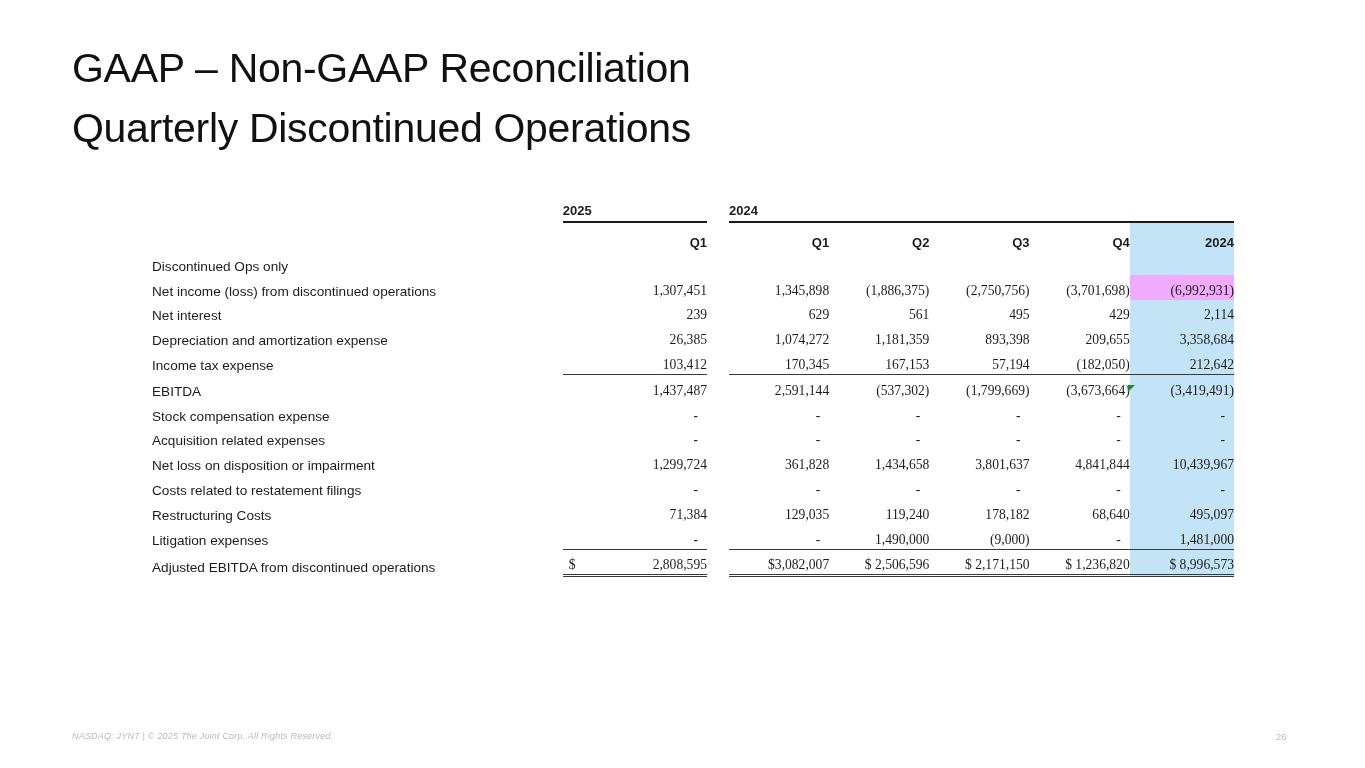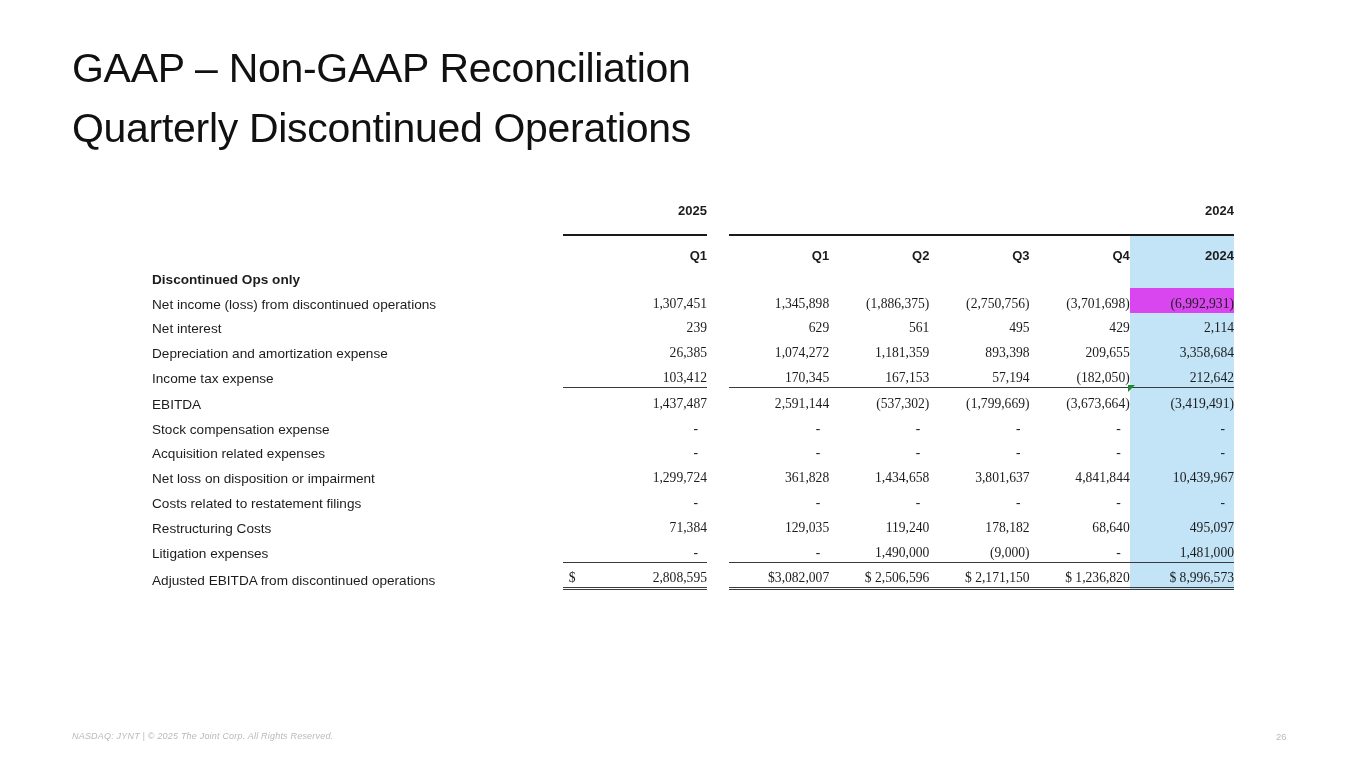--- a/index.html
+++ b/index.html
@@ -55,24 +55,24 @@
   
   col.c-label { width: 410px; }
   col.c-2025  { width: 144px; }
   col.c-sp    { width: 22px; }
   col.c-q     { width: 100px; }
   col.c-tot   { width: 104px; }
 
   
   tr.hdr-year td {
     height: 22px;
-    text-align: right;
+    text-align: left;
     font-weight: bold;
     font-size: 13px;
-    padding-bottom: 16px;
+    padding-bottom: 3px;
   }
   td.year-2025 {
     border-bottom: 2px solid #1a1a1a;
   }
   td.year-2024 {
     border-bottom: 2px solid #1a1a1a;
   }
   tr.hdr-q td {
     height: 24px;
     text-align: right;
@@ -86,21 +86,21 @@
     height: 23.8px;
     font-size: 13.6px;
     padding-bottom: 1px;
   }
   td.lbl {
     text-align: left;
     padding-left: 2px;
     white-space: nowrap;
   }
   td.lbl.section {
-    font-weight: bold;
+    font-weight: normal;
   }
   td.num {
     text-align: right;
     padding-right: 4px;
     font-family: "Liberation Serif", serif;
     font-size: 14.6px;
     white-space: nowrap;
   }
   td.num.dash {
     padding-right: 9px;
@@ -198,21 +198,21 @@
           <td class="hl" style="background: rgb(194, 228, 246);"></td>
         </tr>
         <tr class="drow">
           <td class="lbl">Net income (loss) from discontinued operations</td>
           <td class="num">1,307,451</td>
           <td class=""></td>
           <td class="num">1,345,898</td>
           <td class="num">(1,886,375)</td>
           <td class="num">(2,750,756)</td>
           <td class="num">(3,701,698)</td>
-          <td class="num hl" style="background: #d946ef;">(6,992,931)</td>
+          <td class="num hl" style="background: #f0abfc;">(6,992,931)</td>
         </tr>
         <tr class="drow">
           <td class="lbl">Net interest</td>
           <td class="num">239</td>
           <td class=""></td>
           <td class="num">629</td>
           <td class="num">561</td>
           <td class="num">495</td>
           <td class="num">429</td>
           <td class="num hl" style="background: rgb(194, 228, 246); margin-left: 32px;">2,114</td>

